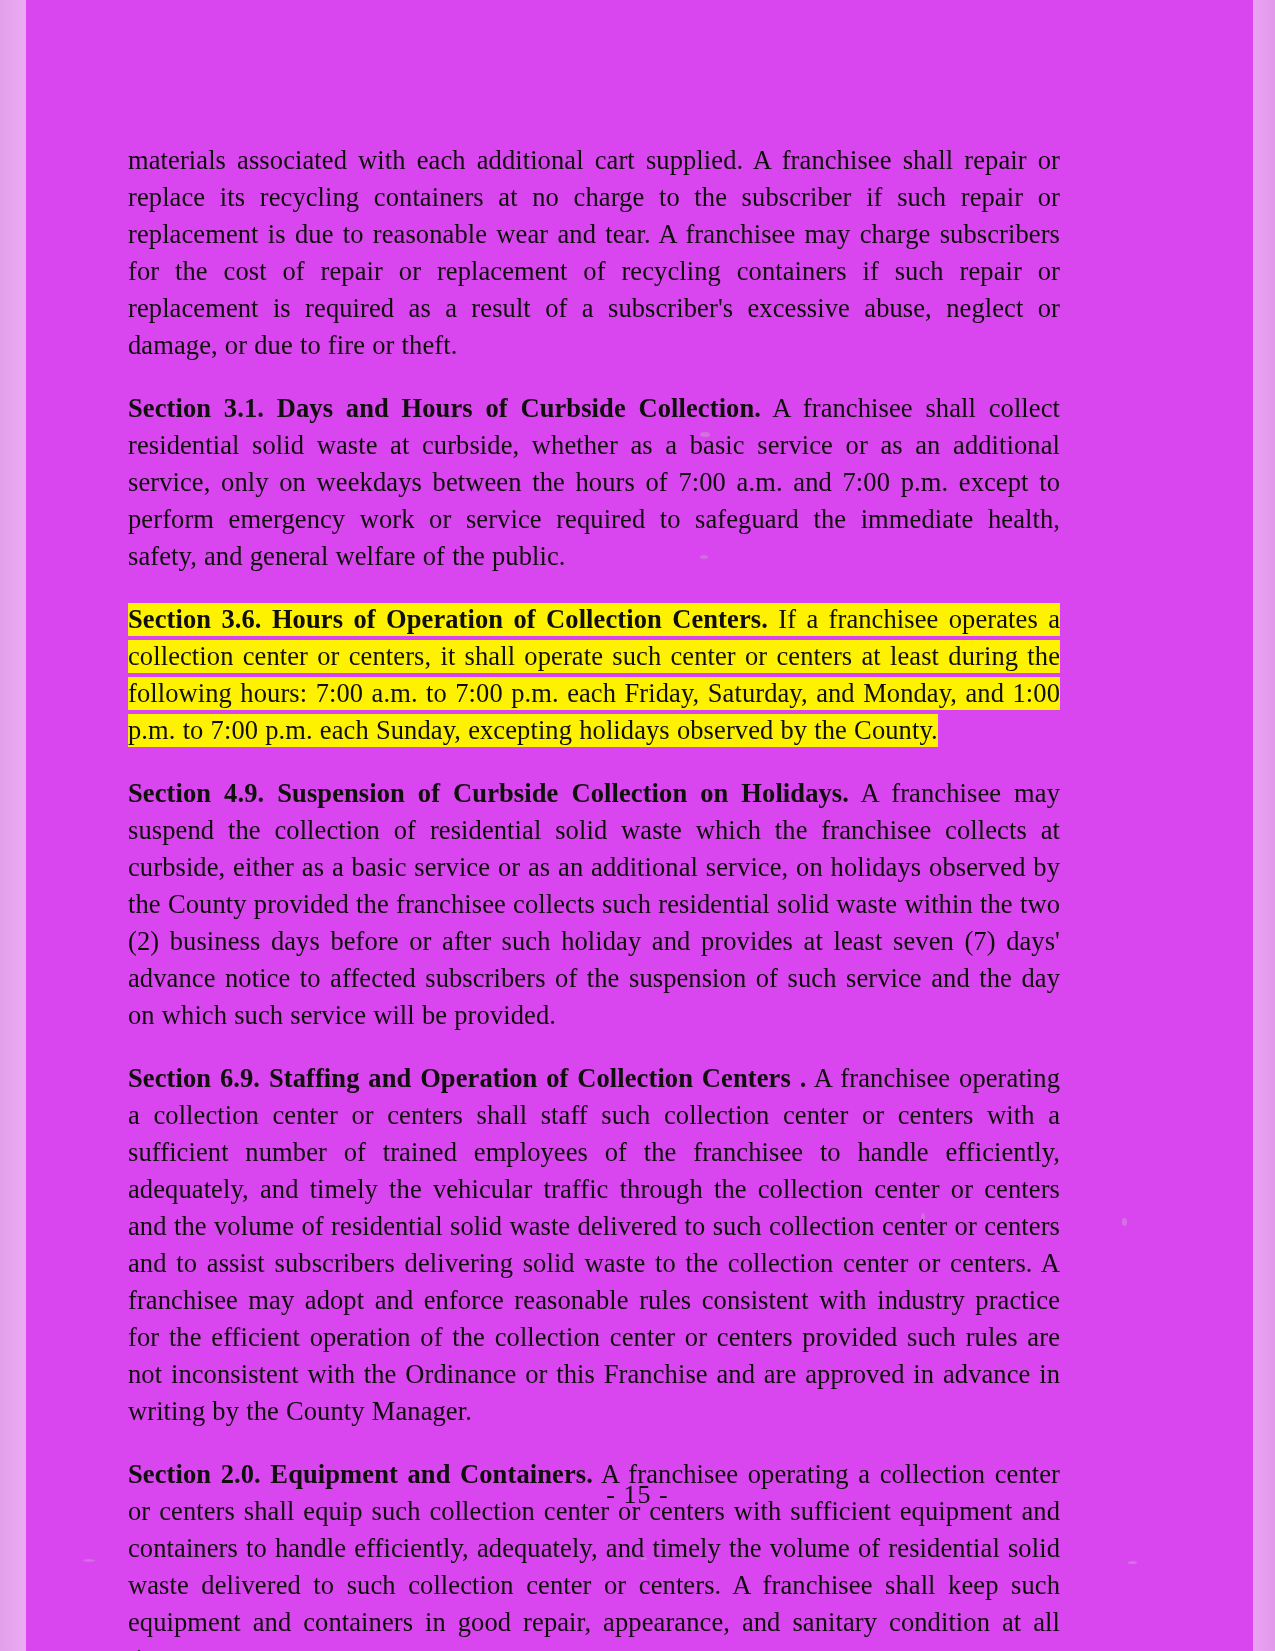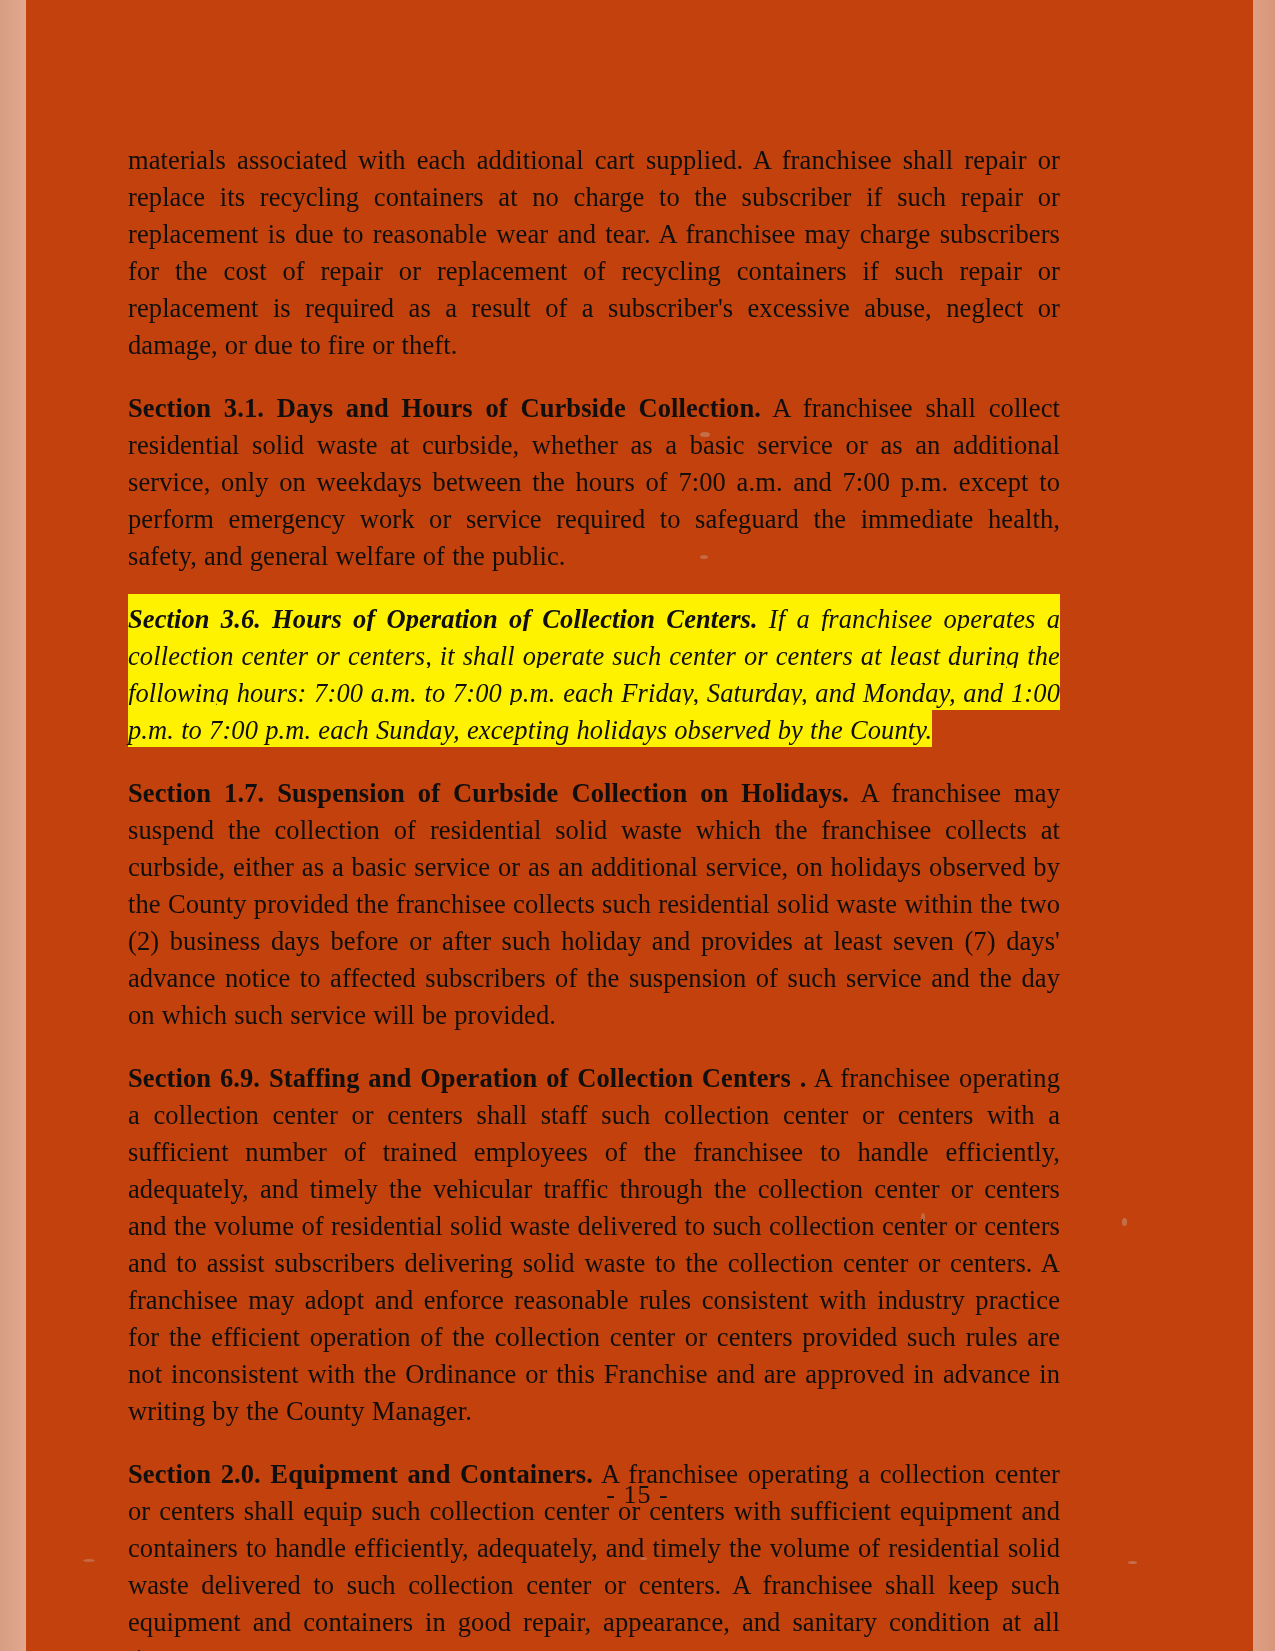--- a/index.html
+++ b/index.html
@@ -13,21 +13,21 @@
     font-family: "Liberation Serif", "DejaVu Serif", serif;
     color: #100f0d;
     position: relative;
     overflow: hidden;
   }
 
   
   .page {
     position: absolute;
     inset: 0;
-    background: #c2410c;
+    background: #d946ef;
   }
 
   .page-edge-left {
     position: absolute;
     left: 0; top: 0; bottom: 0;
     width: 26px;
     background: linear-gradient(to right, #e9e9e4 0%, #fdfdfb 100%);
     opacity: .55;
   }
   .page-edge-right {
@@ -52,22 +52,21 @@
     text-align: justify;
     text-justify: inter-word;
     letter-spacing: .1px;
     word-spacing: .4px;
   }
 
   .hl {
     background: #fff200;
     box-decoration-break: clone;
     -webkit-box-decoration-break: clone;
-    padding: 10px 0 2px 0;
-    font-style: italic;
+    padding: 1px 0 2px 0;
   }
 
   b.sec {
     font-weight: bold;
   }
 
   .footer {
     position: absolute;
     left: 0;
     right: 0;
@@ -114,21 +113,21 @@
     </p>
 
     <p class="para">
       <b class="sec">Section 3.1. Days and Hours of Curbside Collection.</b>
       <span>A franchisee shall collect residential solid waste at curbside, whether as a basic service or as an additional service, only on weekdays between the hours of 7:00 a.m. and 7:00 p.m. except to perform emergency work or service required to safeguard the immediate health, safety, and general welfare of the public.</span>
     </p>
 
     <p class="para"><span class="hl"><b class="sec">Section 3.6. Hours of Operation of Collection Centers.</b> <span>If a franchisee operates a collection center or centers, it shall operate such center or centers at least during the following hours: 7:00 a.m. to 7:00 p.m. each Friday, Saturday, and Monday, and 1:00 p.m. to 7:00 p.m. each Sunday, excepting holidays observed by the County.</span></span></p>
 
     <p class="para">
-      <b class="sec">Section 1.7. Suspension of Curbside Collection on Holidays.</b>
+      <b class="sec">Section 4.9. Suspension of Curbside Collection on Holidays.</b>
       <span>A franchisee may suspend the collection of residential solid waste which the franchisee collects at curbside, either as a basic service or as an additional service, on holidays observed by the County provided the franchisee collects such residential solid waste within the two (2) business days before or after such holiday and provides at least seven (7) days' advance notice to affected subscribers of the suspension of such service and the day on which such service will be provided.</span>
     </p>
 
     <p class="para">
       <b class="sec">Section 6.9. Staffing and Operation of Collection Centers .</b>
       <span>A franchisee operating a collection center or centers shall staff such collection center or centers with a sufficient number of trained employees of the franchisee to handle efficiently, adequately, and timely the vehicular traffic through the collection center or centers and the volume of residential solid waste delivered to such collection center or centers and to assist subscribers delivering solid waste to the collection center or centers. A franchisee may adopt and enforce reasonable rules consistent with industry practice for the efficient operation of the collection center or centers provided such rules are not inconsistent with the Ordinance or this Franchise and are approved in advance in writing by the County Manager.</span>
     </p>
 
     <p class="para">
       <b class="sec">Section 2.0. Equipment and Containers.</b>

